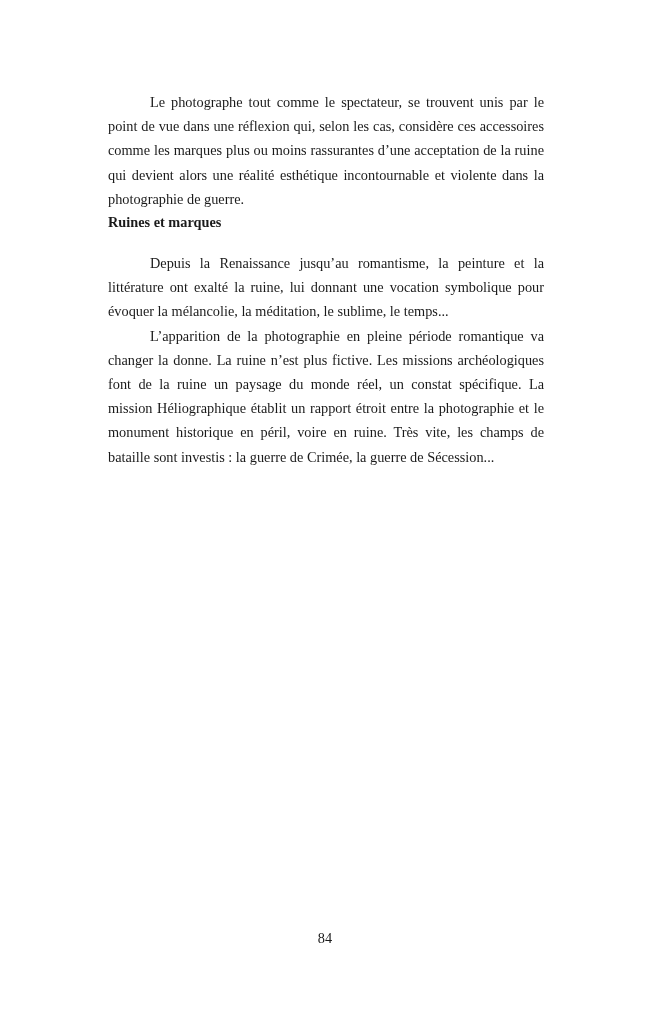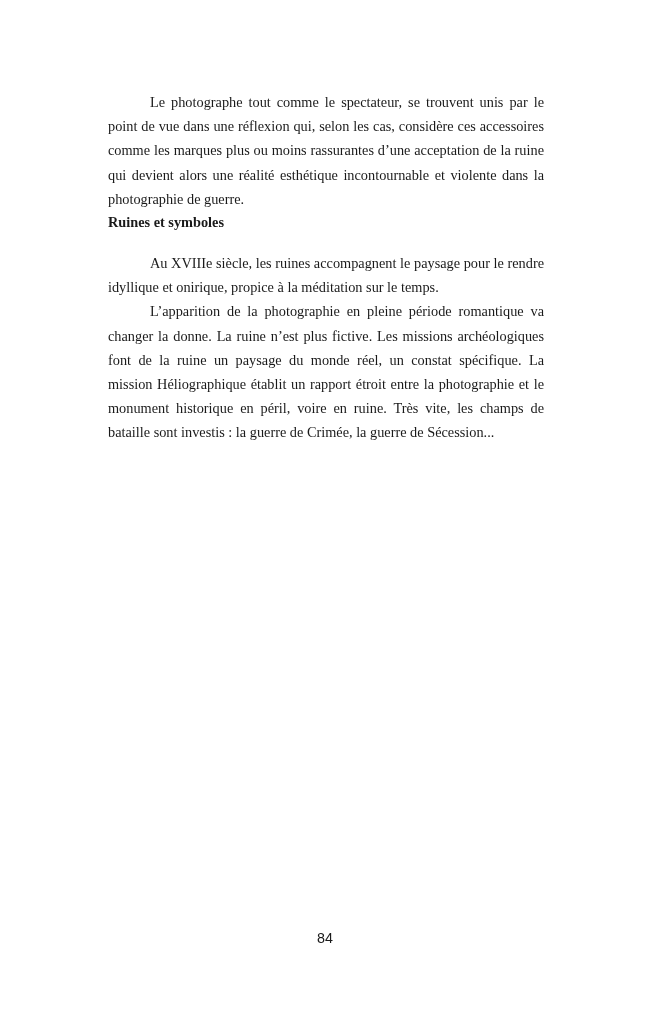--- a/index.html
+++ b/index.html
@@ -51,39 +51,39 @@
   .ital {
     font-style: italic;
   }
   .folio {
     position: absolute;
     left: 0;
     top: 930px;
     width: 650px;
     text-align: center;
     font-size: 14.3px;
-    font-family: Liberation Sans, sans-serif;
+    font-family: Liberation Serif, serif;
     color: #1a1a1a;
   }
 </style>
 </head>
 <body>
 
 <div class="page">
   <div class="content">
 
     <p class="body-par gap-after">Le photographe tout comme le spectateur, se trouvent unis par le point de vue dans une réflexion qui, selon les cas, considère ces accessoires comme les marques plus ou moins rassurantes d’une acceptation de la ruine qui devient alors une réalité esthétique incontournable et violente dans la photographie de guerre.</p>
 
-    <h2 class="section-heading">Ruines et symboles</h2>
+    <h2 class="section-heading">Ruines et marques</h2>
+
+    <p class="body-par">Depuis la Renaissance jusqu’au romantisme, la peinture et la littérature ont exalté la ruine, lui donnant une vocation symbolique pour évoquer la mélancolie, la méditation, le sublime, le temps...</p>
 
 
 
 
-
-    <p class="body-par">Au XVIIIe siècle, les ruines accompagnent le paysage pour le rendre idyllique et onirique, propice à la méditation sur le temps.</p>
 
 
     <p class="body-par">L’apparition de la photographie en pleine période romantique va changer la donne. La ruine n’est plus fictive. Les missions archéologiques font de la ruine un paysage du monde réel, un constat spécifique. La mission Héliographique établit un rapport étroit entre la photographie et le monument historique en péril, voire en ruine. Très vite, les champs de bataille sont investis : la guerre de Crimée, la guerre de Sécession...</p>
 
   </div>
 
   <div class="folio">84</div>
 </div>
 
 </body></html>

